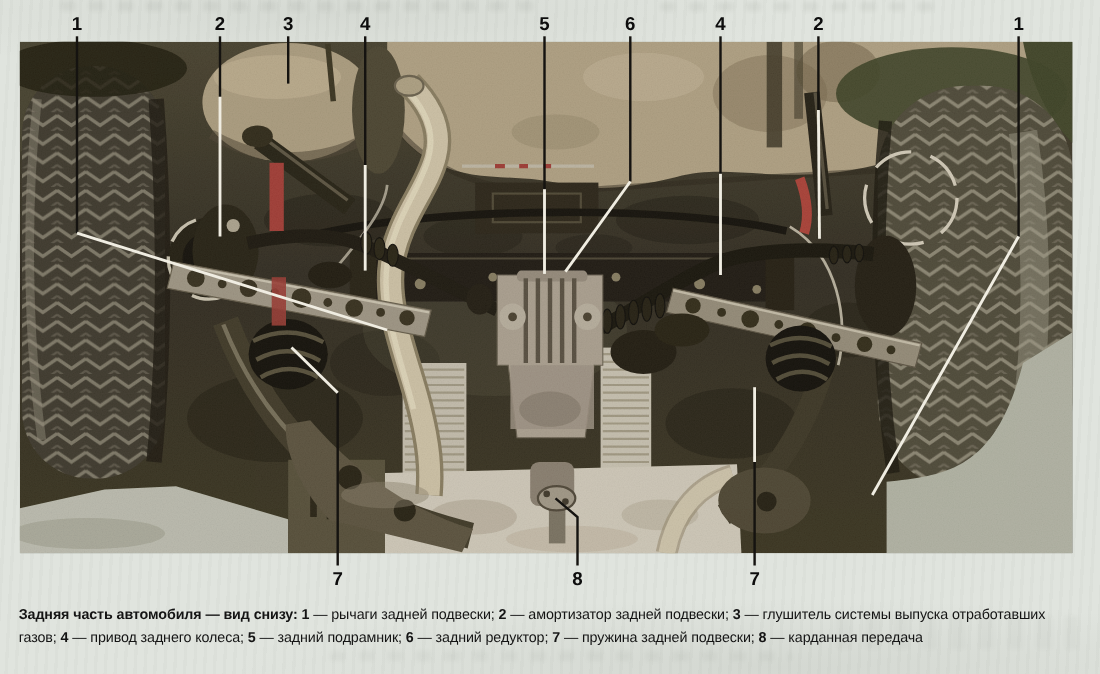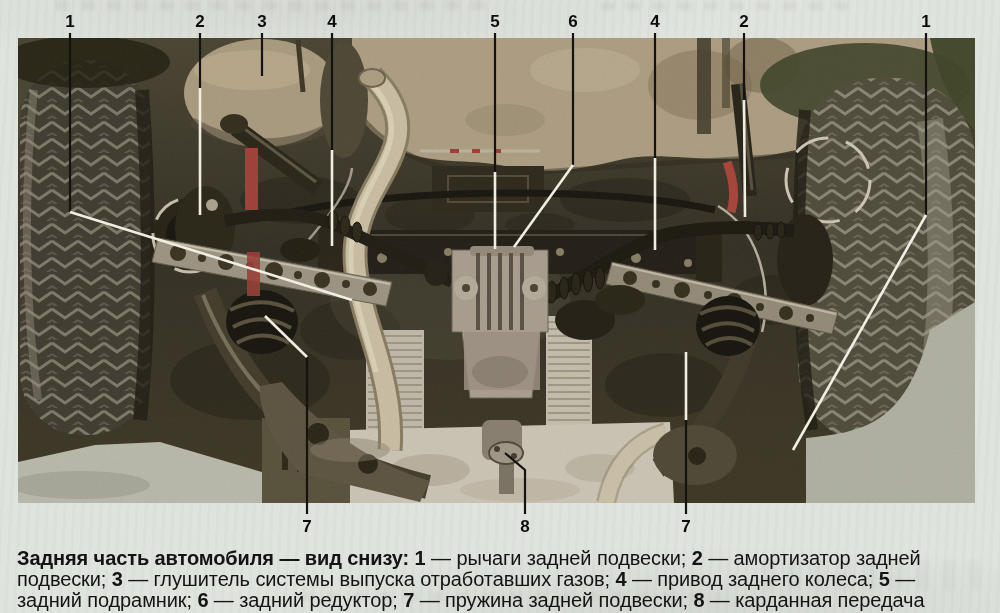--- a/index.html
+++ b/index.html
@@ -19,21 +19,21 @@
     background:repeating-linear-gradient(90deg, rgba(70,75,65,.55) 0 14px, transparent 14px 26px);
     border-radius:3px;pointer-events:none;
   }
   .ghost.g1{left:55px;top:1px;width:430px;height:9px;}
   .ghost.g2{left:600px;top:2px;width:250px;height:8px;}
   .ghost.g3{left:300px;top:592px;width:420px;height:9px;opacity:.08;}
   .ghost.g4{left:760px;top:560px;width:220px;height:30px;opacity:.06;}
   svg.fig{position:absolute;left:0;top:0;}
   .caption{
     position:absolute;left:17px;top:548px;width:958px;
-    font-size:20px;line-height:21px;color:#141414;letter-spacing:-0.1px;
+    font-size:13px;line-height:21px;color:#141414;letter-spacing:-0.1px;
   }
   .caption b{font-weight:700;}
   .caption .seg{font-weight:400;}
 </style>
 </head>
 <body>
 
 <div class="page">
 
   <div class="ghost g1"></div>

